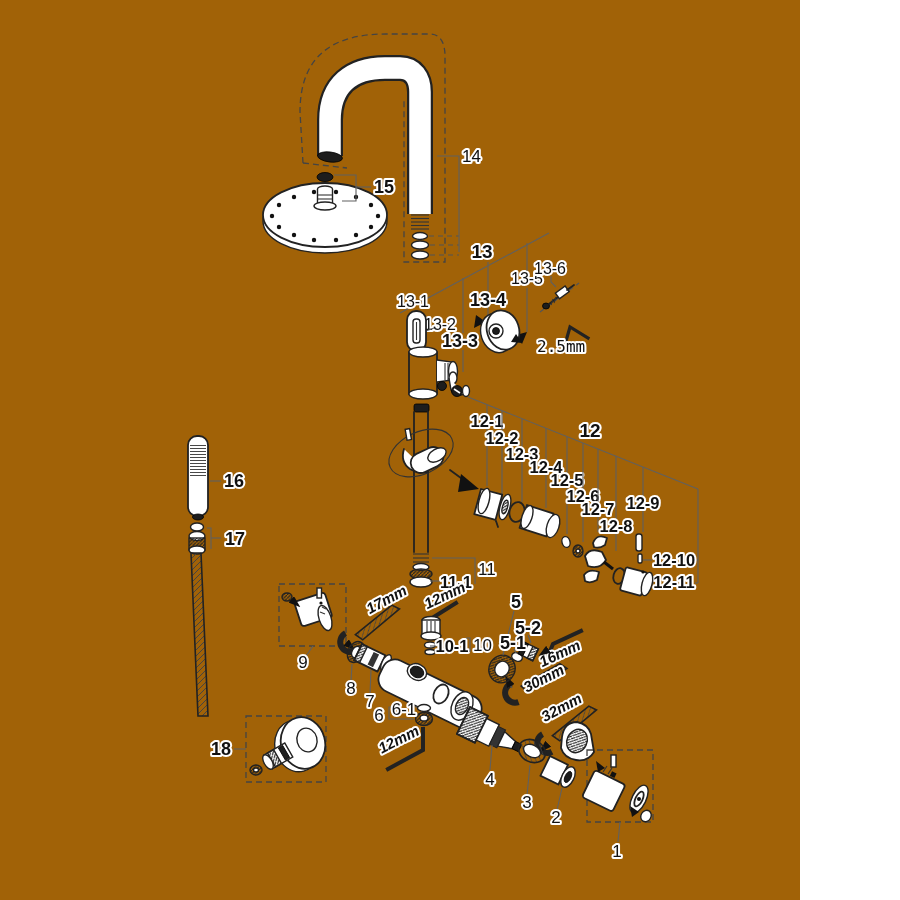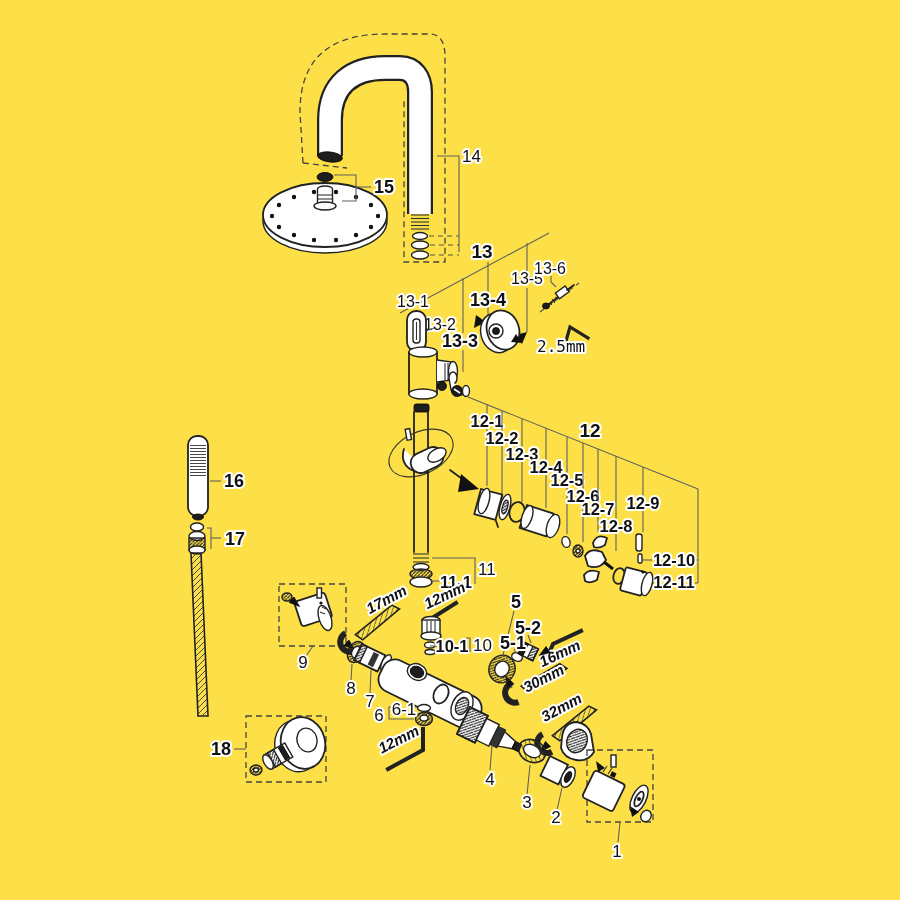--- a/index.html
+++ b/index.html
@@ -1,16 +1,16 @@
 <!DOCTYPE html>
 <html><head>
 <meta charset="utf-8">
 <style>
   html,body{margin:0;padding:0;background:#fff;}
-  .stage{width:900px;height:900px;background:#fde047;position:relative;overflow:hidden;}
+  .stage{width:800px;height:900px;background:#a16207;position:relative;overflow:hidden;}
   svg{display:block;}
   .s{stroke:#222;stroke-width:1.8;fill:none;stroke-linecap:round;stroke-linejoin:round;}
   .sf{stroke:#222;stroke-width:1.8;fill:#fff;stroke-linecap:round;stroke-linejoin:round;}
   .sf2{stroke:#222;stroke-width:1.4;fill:#fff;}
   .thin{stroke:#333;stroke-width:1.1;fill:none;}
   .lead{stroke:#606060;stroke-width:1.1;fill:none;}
   .dash{stroke:#555;stroke-width:1.2;fill:none;stroke-dasharray:5 4;}
   .dashf{stroke:#444;stroke-width:1.3;fill:none;stroke-dasharray:6 4;}
   .dk{fill:#1d1d1d;stroke:#000;stroke-width:.8;}
   .hz{fill:url(#hatch);stroke:#222;stroke-width:1.6;}

